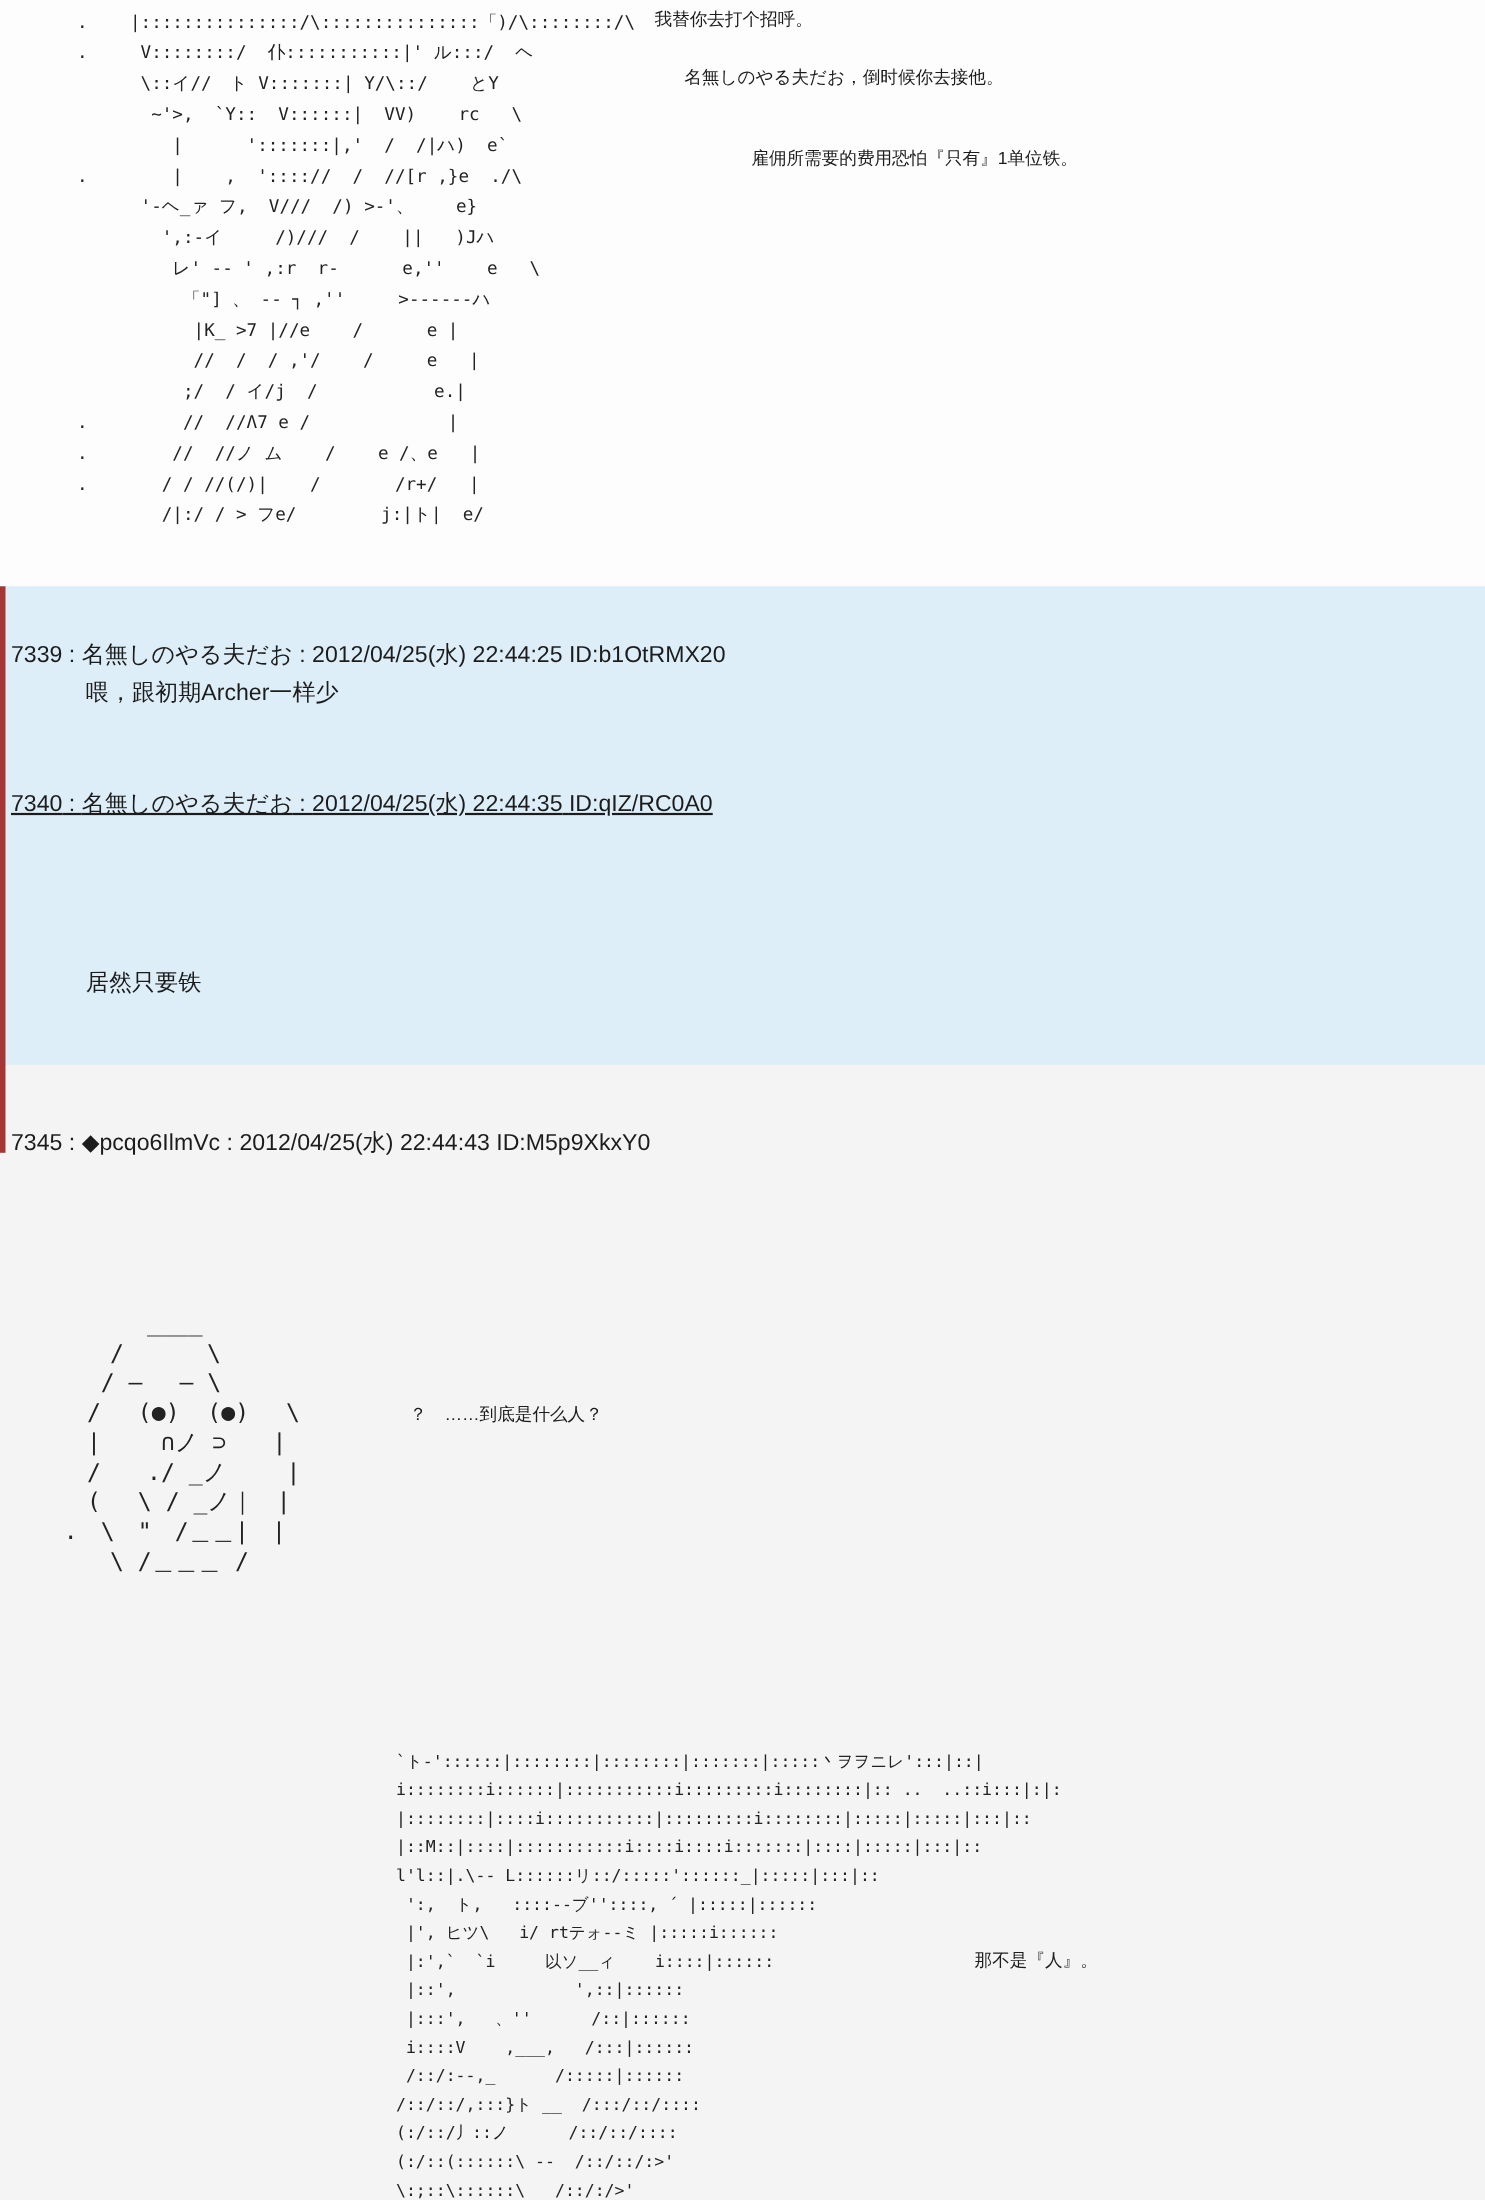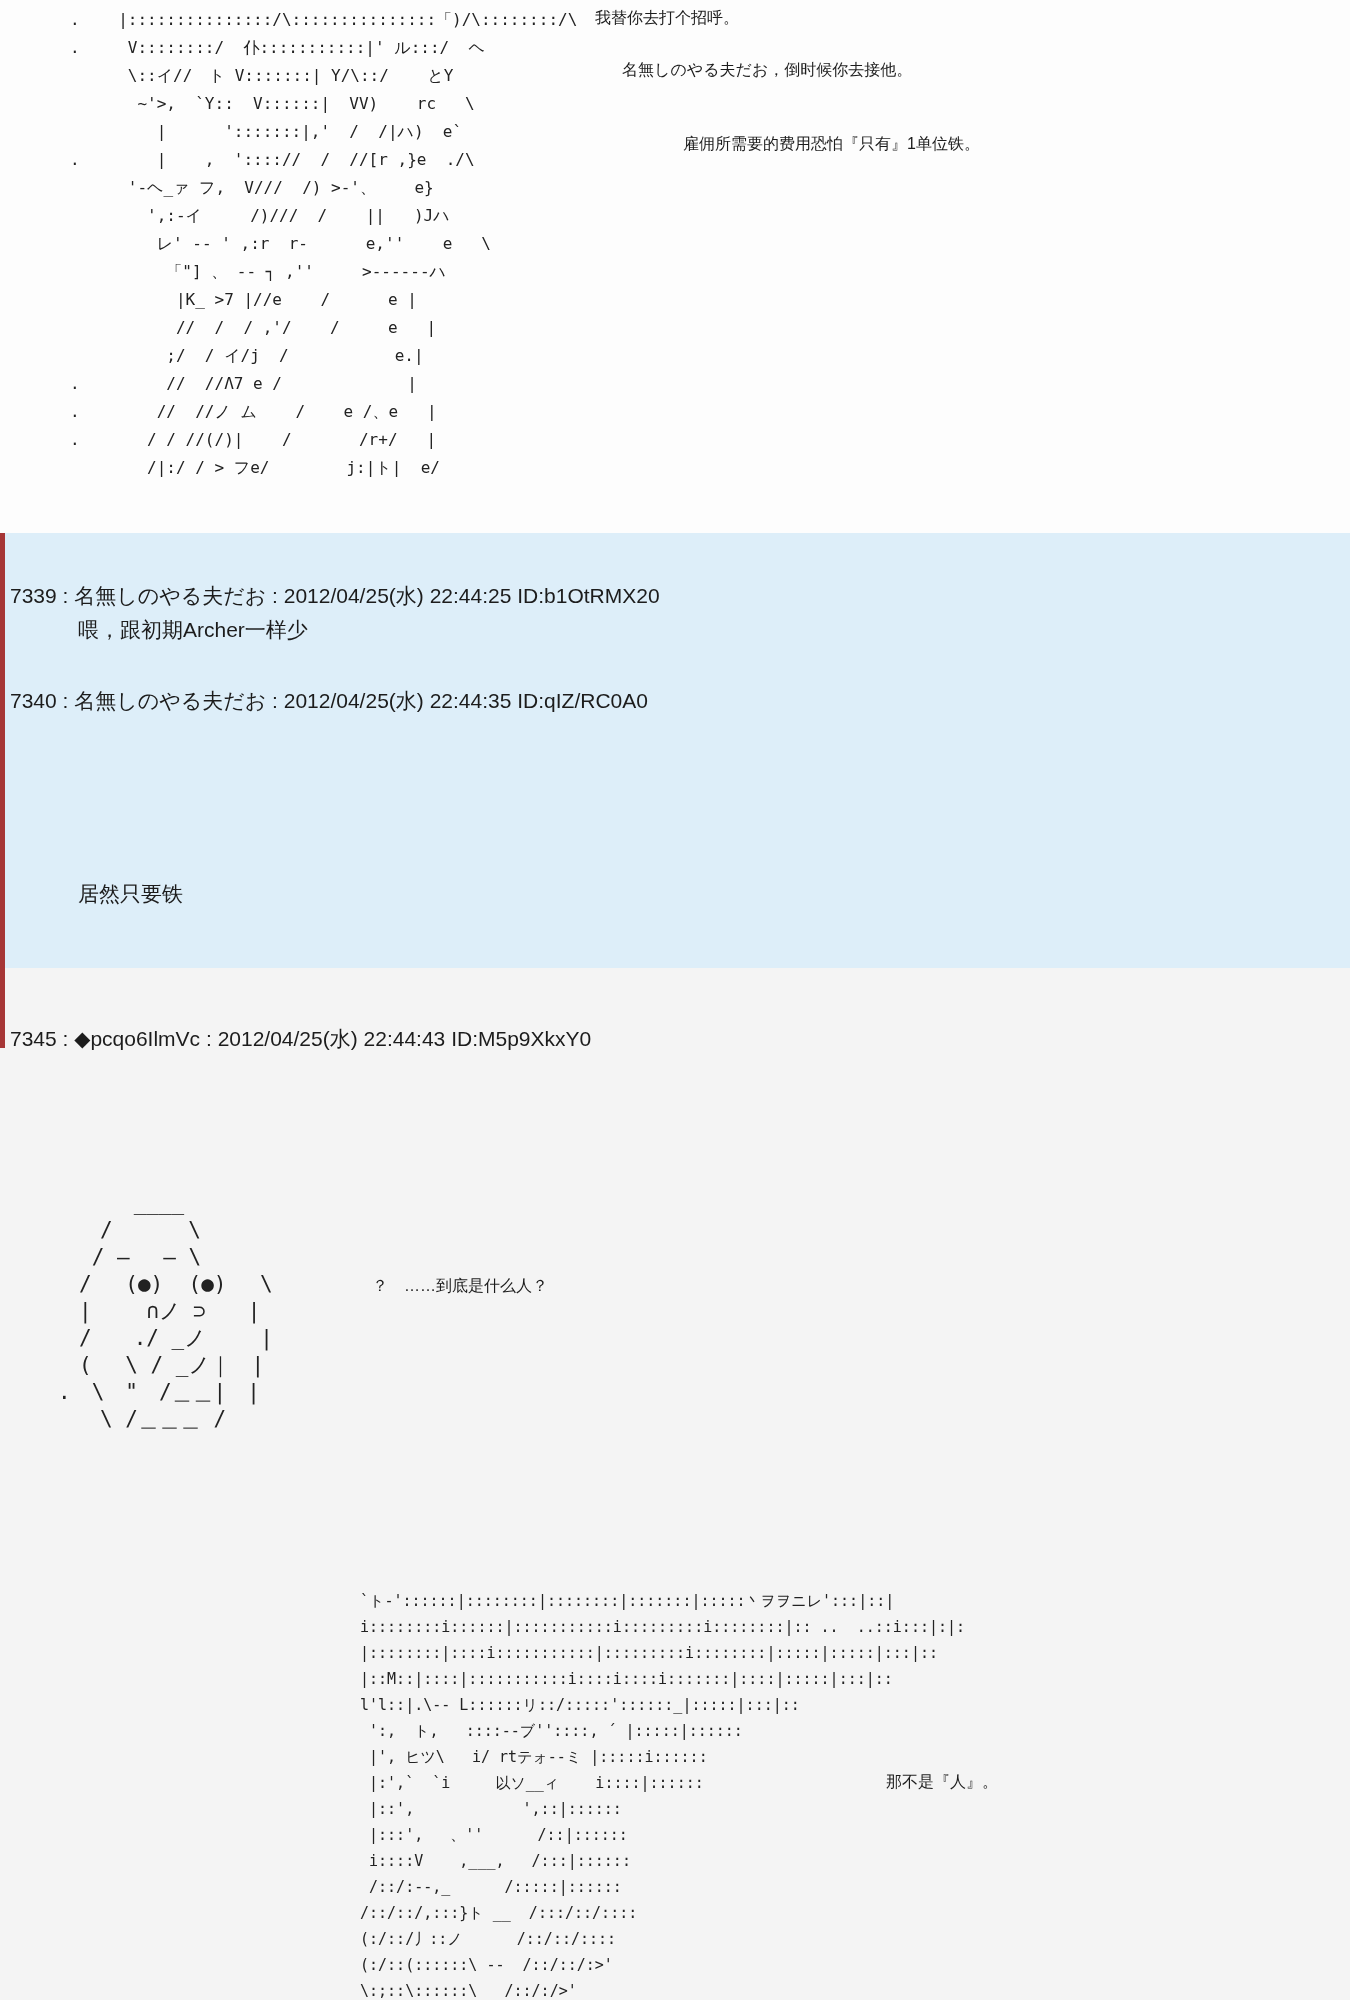--- a/index.html
+++ b/index.html
@@ -37,21 +37,21 @@
   .aa-face   { left: 58px;  top: 1190px; font-size: 21px; line-height: 27px; }
   .aa-bottom { left: 360px; top: 1588px; font-size: 15px; line-height: 26px; }
   .dlg { position: absolute; font-size: 16px; white-space: pre; }
   .dlg-1 { left: 595px; top: 8px; }
   .dlg-2 { left: 622px; top: 60px; }
   .dlg-3 { left: 683px; top: 134px; }
   .dlg-mid    { left: 372px; top: 1276px; }
   .dlg-bottom { left: 886px; top: 1772px; }
   .post { position: absolute; left: 10px; font-size: 21px; line-height: 25px; }
   .post-7339 { top: 563px; margin-top: 20px; }
-  .post-7340 { top: 688px; }
+  .post-7340 { top: 718px; text-decoration: underline; }
   .post-7342 { top: 872px; }
   .post-7345 { top: 1026px; }
   .post-header { white-space: pre; }
   .post-body { margin-left: 68px; margin-top: 9px; white-space: pre; }
 </style>
 </head>
 <body>
 
 <div class="page">
 

